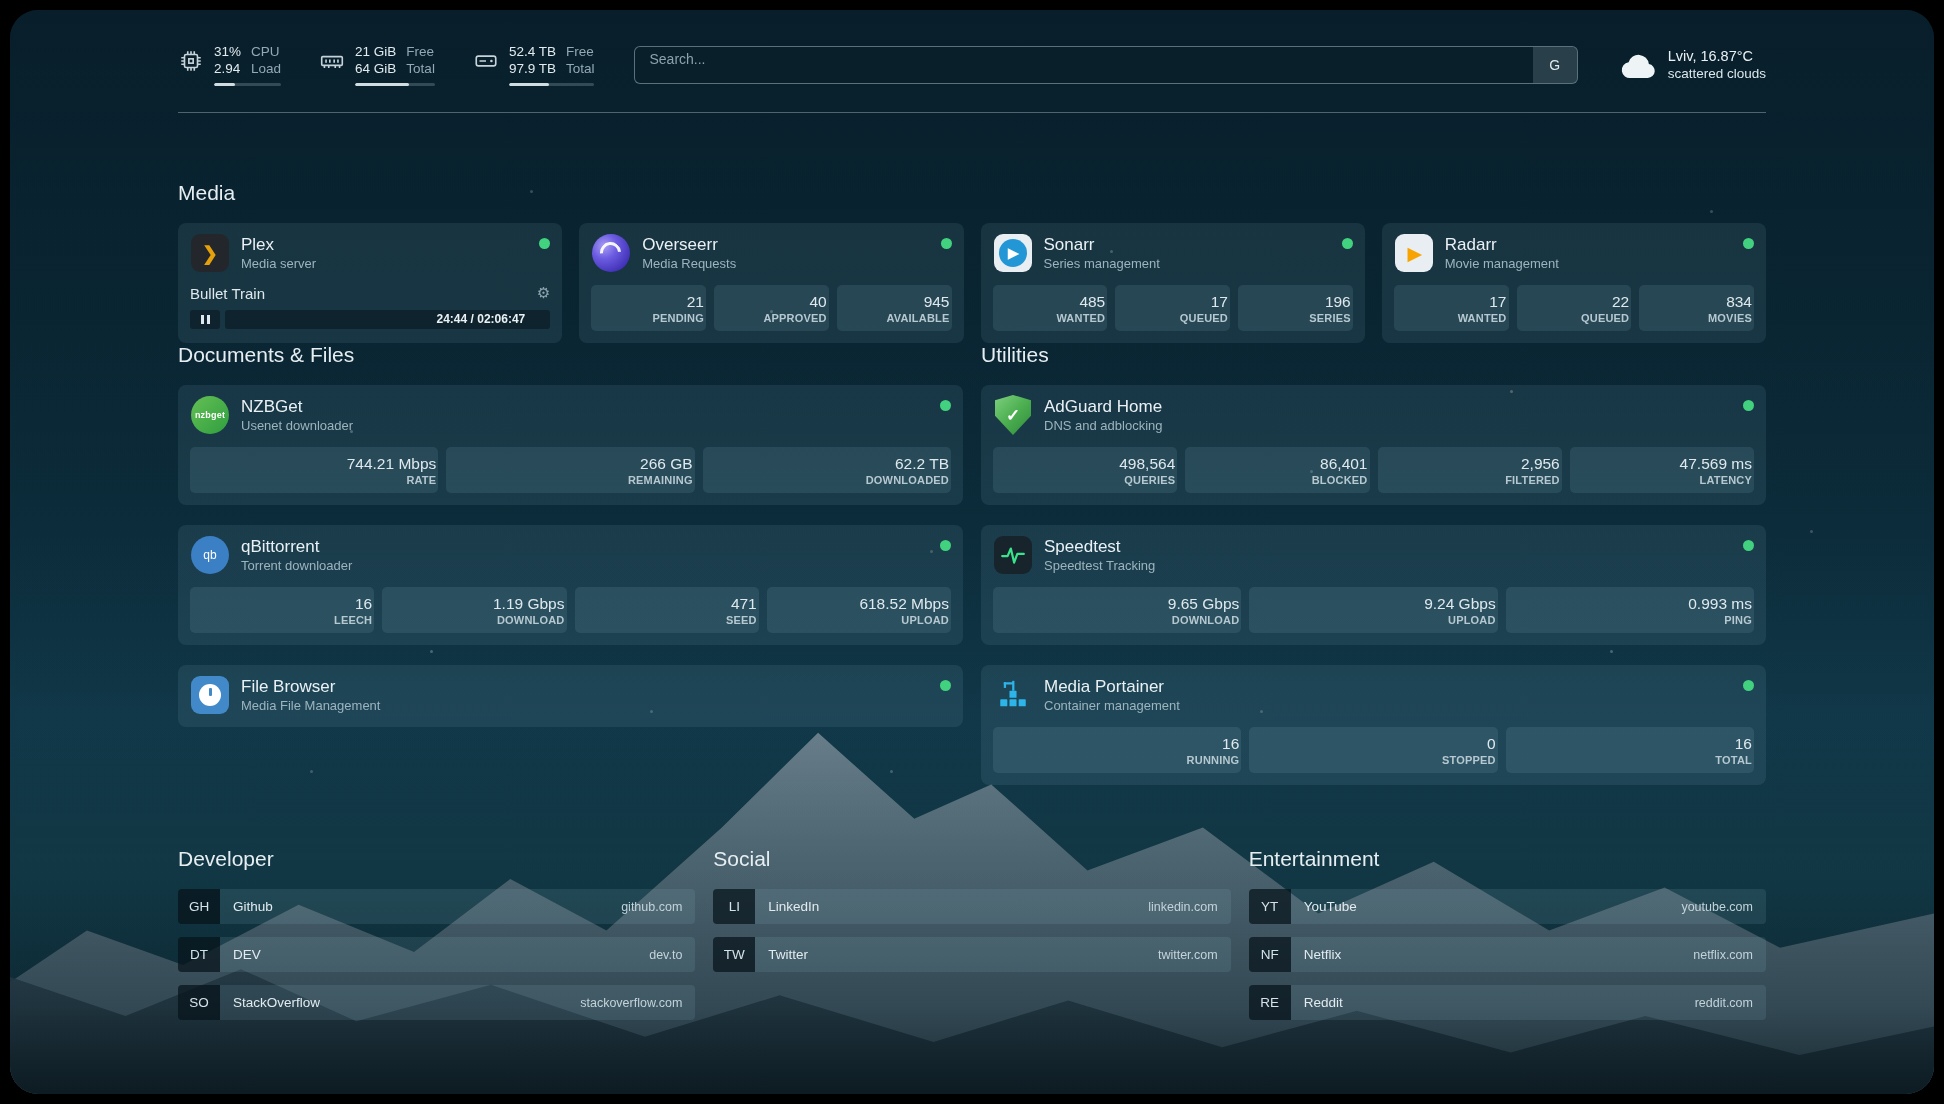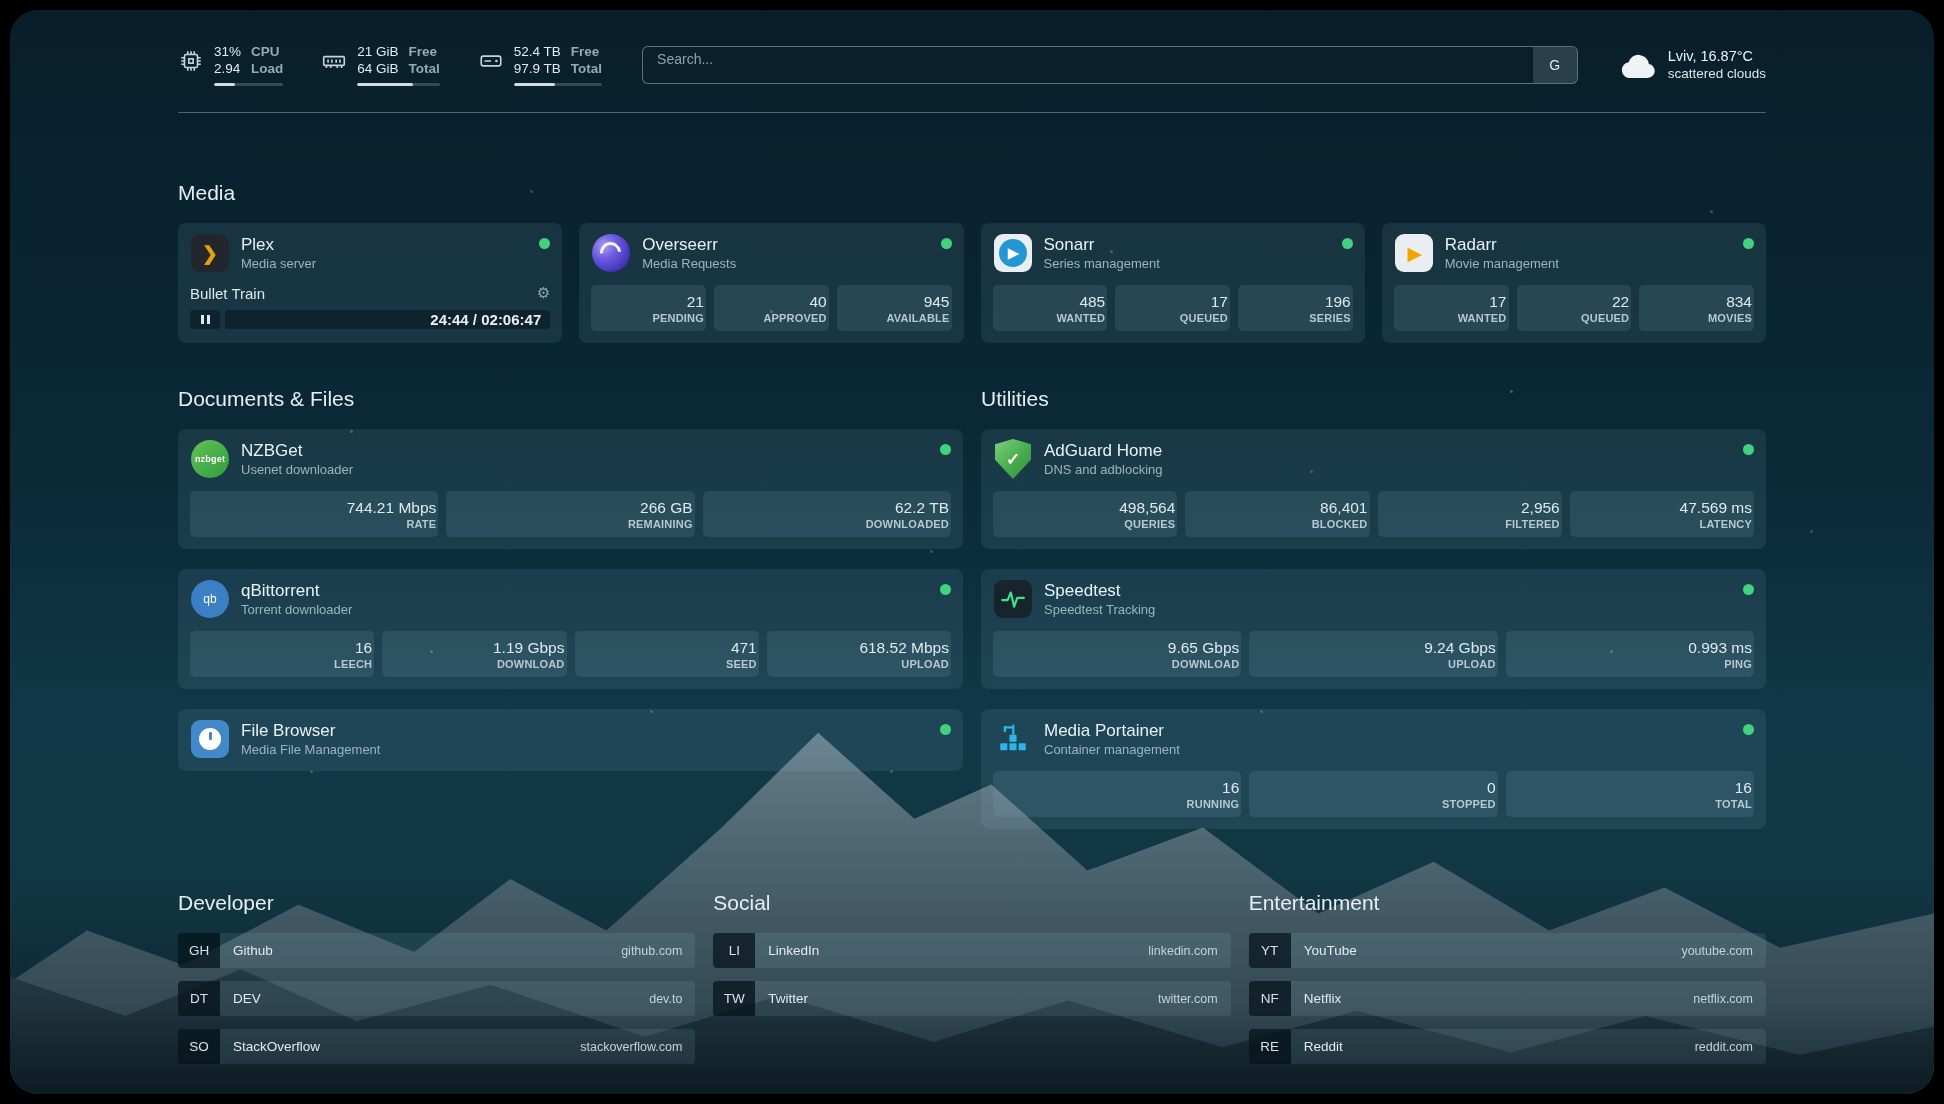--- a/index.html
+++ b/index.html
@@ -30,21 +30,21 @@
       1600px 640px rgba(255,255,255,.25),1800px 520px rgba(255,255,255,.2),300px 760px rgba(255,255,255,.2); }
 
   .content { position:absolute; inset:0; padding:0 168px; z-index:3; }
 
   
   .topbar { display:flex; align-items:center; gap:40px; padding:34px 0 26px; border-bottom:1px solid rgba(210,225,232,.35); }
   .resources { display:flex; gap:38px; }
   .res { position:relative; display:flex; align-items:flex-start; gap:10px; padding-bottom:9px; }
   .res-icon { margin-top:4px; display:flex; }
   .res-col { display:flex; flex-direction:column; gap:1px; font-size:13.5px; line-height:16px; color:#e2ebef; }
-  .res-col.muted { color:#93a9b3;font-weight:bold; }
+  .res-col.muted { color:#93a9b3; }
   .res-bar { position:absolute; left:36px; right:0; bottom:0; height:3px; background:rgba(130,155,165,.35); border-radius:2px; overflow:hidden; }
   .res-bar i { display:block; height:100%; background:#cfdce2; border-radius:2px; }
 
   .search { flex:1; position:relative; height:38px; }
   .search input { width:100%; height:100%; background:rgba(10,30,40,.45); border:1px solid rgba(170,195,205,.5);
     border-radius:6px; color:#e2ebef; font-size:14px; padding:0 58px 12px 14px; outline:none; font-family:inherit; }
   .search input::placeholder { color:#8ca2ac; }
   .search-btn { position:absolute; right:1px; top:1px; bottom:1px; width:44px; background:rgba(190,210,220,.18);
     border:none; border-radius:0 5px 5px 0; color:#dfe9ec; font-size:14px; cursor:pointer; font-family:inherit; }
 
@@ -71,23 +71,23 @@
   .stat-lab { font-size:11px; font-weight:700; color:#b6c8d0; letter-spacing:.2px; line-height:13px; margin-top:1px; }
 
   
   .plex-media { display:flex; justify-content:space-between; align-items:center; margin-top:11px; font-size:15px; color:#dfe9ed; }
   .gear { color:#8fa6b0; font-size:15px; cursor:pointer; }
   .plex-bar-row { display:flex; align-items:center; gap:5px; margin-top:8px; }
   .pp-pause { width:30px; height:19px; border-radius:3px; background:rgba(8,24,32,.6); display:flex; align-items:center; justify-content:center; gap:3px; flex:none; }
   .pp-pause i { width:3px; height:9px; background:#dfe9ed; display:block; }
   .pp-track { flex:1; height:19px; border-radius:3px; background:rgba(8,24,32,.6); position:relative; overflow:hidden; }
   .pp-fill { height:100%; background:#e8eff2; border-radius:3px 0 0 3px; }
-  .pp-time { position:absolute; right:9px; top:0; line-height:19px; font-size:15px; font-weight:700; color:#eaf1f4; }
-
-  .two-col { display:grid; grid-template-columns:1fr 1fr; gap:18px; margin-top:44px; }
+  .pp-time { position:absolute; right:25px; top:0; line-height:19px; font-size:12px; font-weight:700; color:#eaf1f4; }
+
+  .two-col { display:grid; grid-template-columns:1fr 1fr; gap:18px; }
   .col .card { margin-bottom:20px; }
   .col .card:last-child { margin-bottom:0; }
 
   
   .bookmarks { display:grid; grid-template-columns:repeat(3,1fr); gap:18px; margin-top:62px; }
   .bm-row { display:flex; height:35px; border-radius:4px; overflow:hidden; margin-bottom:13px; cursor:pointer; }
   .bm-abbr { width:42px; background:rgba(7,20,27,.72); color:#d5e2e8; font-size:13.5px; display:flex; align-items:center; justify-content:center; flex:none; }
   .bm-body { flex:1; background:rgba(148,190,205,.13); display:flex; align-items:center; justify-content:space-between; padding:0 13px; }
   .bm-name { font-size:13.5px; color:#e2ebef; }
   .bm-url { font-size:12.5px; color:#c3d3da; }

